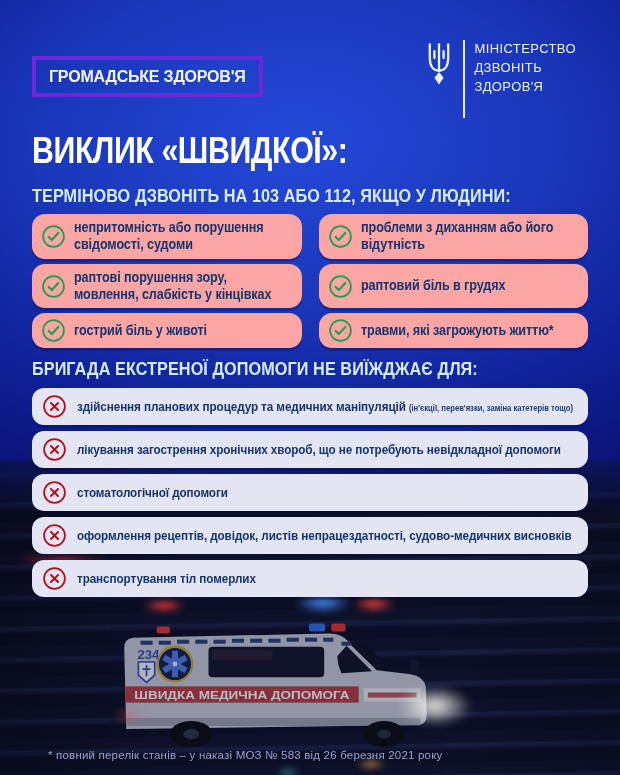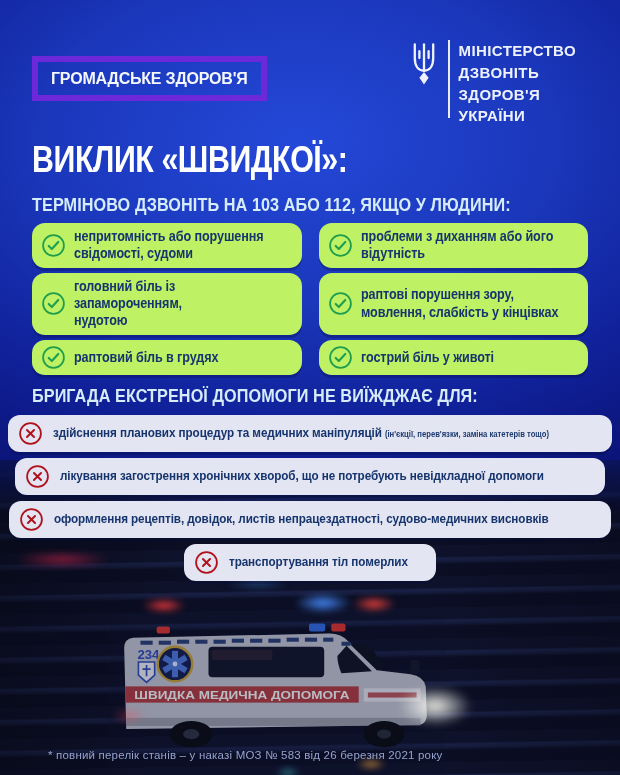--- a/index.html
+++ b/index.html
@@ -30,52 +30,52 @@
   .streak-red   { left:14px;  top:94px;  width:96px; height:11px; background:radial-gradient(closest-side, rgba(255,40,80,.8), rgba(255,40,80,0)); filter:blur(4px); }
   .streak-blue  { left:226px; top:118px; width:64px; height:9px;  background:radial-gradient(closest-side, rgba(60,160,255,.6), rgba(60,160,255,0)); filter:blur(4px); }
   .bokeh-orange { left:356px; top:298px; width:30px; height:12px; background:radial-gradient(closest-side, rgba(255,170,60,.7), rgba(255,170,60,0)); filter:blur(3px); }
   .bokeh-cyan   { left:276px; top:308px; width:24px; height:9px;  background:radial-gradient(closest-side, rgba(80,220,230,.6), rgba(80,220,230,0)); filter:blur(3px); }
   .bokeh-red    { left:112px; top:250px; width:34px; height:11px; background:radial-gradient(closest-side, rgba(255,60,70,.55), rgba(255,60,70,0)); filter:blur(4px); }
   .ambulance-wrap { position:absolute; left:110px; top:152px; width:335px; height:165px; z-index:2; filter:brightness(.92) saturate(.9); }
   
   .content { position:relative; z-index:4; padding:40px 32px 0 32px; color:#fff; }
   .top-bar { display:flex; justify-content:space-between; align-items:flex-start; }
   .badge {
-    margin-top:16px; border:6px solid #6d28d9; padding:8px 13px 7px 13px;
+    margin-top:16px; border:4px solid #6d28d9; padding:8px 13px 7px 13px;
     font-size:16px; font-weight:700; letter-spacing:-.2px; color:#f5f8ff; white-space:nowrap;
   }
   .logo { display:flex; align-items:flex-start; gap:9px; margin-right:12px; }
   .logo .tryzub { width:30px; height:46px; margin-top:2px; }
   .logo .divider { width:2px; height:78px; background:#e9edfb; }
-  .logo .ministry { font-size:15px; font-weight:700; line-height:1.45; letter-spacing:.4px; color:#eef2ff; }
+  .logo .ministry { font-size:13px; font-weight:400; line-height:1.45; letter-spacing:.4px; color:#eef2ff; }
   .page-title {
     margin-top:12px; font-size:37px; font-weight:700; color:#ffffff;
     letter-spacing:-.5px; transform:scaleX(.82); transform-origin:left center; white-space:nowrap;
   }
   .sec-heading {
     font-size:18px; font-weight:700; color:#d6ecfb; letter-spacing:.1px;
     transform:scaleX(.9); transform-origin:left center; white-space:nowrap;
   }
   .call-heading { margin-top:14px; }
   .check-grid {
     margin-top:7px; display:grid; grid-template-columns:1fr 1fr;
     column-gap:17px; row-gap:5px;
   }
   .card {
     display:flex; align-items:center; gap:8px;
-    background:#bef264; border-radius:13px; padding:5px 8px 5px 9px;
+    background:#fca5a5; border-radius:13px; padding:5px 8px 5px 9px;
     box-shadow:0 3px 0 rgba(4,10,60,.28);
   }
   .card .txt {
     color:#16356e; font-weight:600; font-size:14px; line-height:1.24;
     white-space:pre-line; transform:scaleX(.9); transform-origin:left center; letter-spacing:-.1px;
   }
   .card .ic { flex:0 0 auto; width:25px; height:25px; display:block; }
   .cross-heading { margin-top:11px; }
-  .cross-list { margin-top:8px; display:flex; flex-direction:column; gap:6px;align-items:center; }
+  .cross-list { margin-top:8px; display:flex; flex-direction:column; gap:6px; }
   .card.cross { background:#e4e5f3; border-radius:12px; padding:6px 8px 6px 10px; gap:10px; }
   .card.cross .txt { font-size:13px; white-space:nowrap; }
   .card.cross .note { font-size:8.5px; font-weight:600; color:#1c3a70; letter-spacing:0; }
   .footnote {
     position:absolute; z-index:5; left:48px; bottom:14px;
     font-size:11.5px; color:#96a3cf; letter-spacing:.2px;
   }
   svg text { font-family:"Liberation Sans", sans-serif; }
 </style>
 </head>
@@ -171,21 +171,20 @@
             <path d="M12 2 V25"></path>
             <path d="M8 8 V14 M16 8 V14"></path>
           </g>
           <path d="M12 26 L16 31 L12 37 L8 31 Z" fill="#eef2ff"></path>
         </svg>
         <div class="divider"></div>
         <div class="ministry">
           <div>МІНІСТЕРСТВО</div>
           <div>ДЗВОНІТЬ</div>
           <div>ЗДОРОВ'Я</div>
-          <div>УКРАЇНИ</div>
         </div>
       </div>
     </div>
 
     <div class="page-title">ВИКЛИК «ШВИДКОЇ»:</div>
 
     <div class="sec-heading call-heading">ТЕРМІНОВО ДЗВОНІТЬ НА 103 АБО 112, ЯКЩО У ЛЮДИНИ:</div>
 
     <div class="check-grid">
       <div class="card">
@@ -202,45 +201,44 @@
             <path d="M7.4 12.4 l3 3 L16.6 8.6" fill="none" stroke="#1f9e4e" stroke-width="2" stroke-linecap="round" stroke-linejoin="round"></path>
           </svg>
         <span class="txt">проблеми з диханням або його
 відутність</span>
       </div>
       <div class="card">
         <svg class="ic" viewBox="0 0 24 24">
             <circle cx="12" cy="12" r="10" fill="none" stroke="#1f9e4e" stroke-width="1.7"></circle>
             <path d="M7.4 12.4 l3 3 L16.6 8.6" fill="none" stroke="#1f9e4e" stroke-width="2" stroke-linecap="round" stroke-linejoin="round"></path>
           </svg>
-        <span class="txt">головний біль із запамороченням,
-нудотою</span>
-      </div>
-      <div class="card">
-        <svg class="ic" viewBox="0 0 24 24">
-            <circle cx="12" cy="12" r="10" fill="none" stroke="#1f9e4e" stroke-width="1.7"></circle>
-            <path d="M7.4 12.4 l3 3 L16.6 8.6" fill="none" stroke="#1f9e4e" stroke-width="2" stroke-linecap="round" stroke-linejoin="round"></path>
-          </svg>
         <span class="txt">раптові порушення зору,
 мовлення, слабкість у кінцівках</span>
       </div>
       <div class="card">
         <svg class="ic" viewBox="0 0 24 24">
             <circle cx="12" cy="12" r="10" fill="none" stroke="#1f9e4e" stroke-width="1.7"></circle>
             <path d="M7.4 12.4 l3 3 L16.6 8.6" fill="none" stroke="#1f9e4e" stroke-width="2" stroke-linecap="round" stroke-linejoin="round"></path>
           </svg>
         <span class="txt">раптовий біль в грудях</span>
       </div>
       <div class="card">
         <svg class="ic" viewBox="0 0 24 24">
             <circle cx="12" cy="12" r="10" fill="none" stroke="#1f9e4e" stroke-width="1.7"></circle>
             <path d="M7.4 12.4 l3 3 L16.6 8.6" fill="none" stroke="#1f9e4e" stroke-width="2" stroke-linecap="round" stroke-linejoin="round"></path>
           </svg>
         <span class="txt">гострий біль у животі</span>
       </div>
+      <div class="card">
+        <svg class="ic" viewBox="0 0 24 24">
+            <circle cx="12" cy="12" r="10" fill="none" stroke="#1f9e4e" stroke-width="1.7"></circle>
+            <path d="M7.4 12.4 l3 3 L16.6 8.6" fill="none" stroke="#1f9e4e" stroke-width="2" stroke-linecap="round" stroke-linejoin="round"></path>
+          </svg>
+        <span class="txt">травми, які загрожують життю*</span>
+      </div>
     </div>
 
     <div class="sec-heading cross-heading">БРИГАДА ЕКСТРЕНОЇ ДОПОМОГИ НЕ ВИЇЖДЖАЄ ДЛЯ:</div>
 
     <div class="cross-list">
       <div class="card cross">
         <svg class="ic" viewBox="0 0 24 24" width="24" height="24">
             <circle cx="12" cy="12" r="10" fill="none" stroke="#b0121c" stroke-width="1.7"></circle>
             <path d="M8.6 8.6 L15.4 15.4 M15.4 8.6 L8.6 15.4" stroke="#b0121c" stroke-width="1.9" stroke-linecap="round"></path>
           </svg>
@@ -251,20 +249,27 @@
             <circle cx="12" cy="12" r="10" fill="none" stroke="#b0121c" stroke-width="1.7"></circle>
             <path d="M8.6 8.6 L15.4 15.4 M15.4 8.6 L8.6 15.4" stroke="#b0121c" stroke-width="1.9" stroke-linecap="round"></path>
           </svg>
         <span class="txt">лікування загострення хронічних хвороб, що не потребують невідкладної допомоги</span>
       </div>
       <div class="card cross">
         <svg class="ic" viewBox="0 0 24 24" width="24" height="24">
             <circle cx="12" cy="12" r="10" fill="none" stroke="#b0121c" stroke-width="1.7"></circle>
             <path d="M8.6 8.6 L15.4 15.4 M15.4 8.6 L8.6 15.4" stroke="#b0121c" stroke-width="1.9" stroke-linecap="round"></path>
           </svg>
+        <span class="txt">стоматологічної допомоги</span>
+      </div>
+      <div class="card cross">
+        <svg class="ic" viewBox="0 0 24 24" width="24" height="24">
+            <circle cx="12" cy="12" r="10" fill="none" stroke="#b0121c" stroke-width="1.7"></circle>
+            <path d="M8.6 8.6 L15.4 15.4 M15.4 8.6 L8.6 15.4" stroke="#b0121c" stroke-width="1.9" stroke-linecap="round"></path>
+          </svg>
         <span class="txt">оформлення рецептів, довідок, листів непрацездатності, судово-медичних висновків</span>
       </div>
       <div class="card cross">
         <svg class="ic" viewBox="0 0 24 24" width="24" height="24">
             <circle cx="12" cy="12" r="10" fill="none" stroke="#b0121c" stroke-width="1.7"></circle>
             <path d="M8.6 8.6 L15.4 15.4 M15.4 8.6 L8.6 15.4" stroke="#b0121c" stroke-width="1.9" stroke-linecap="round"></path>
           </svg>
         <span class="txt">транспортування тіл померлих</span>
       </div>
     </div>

